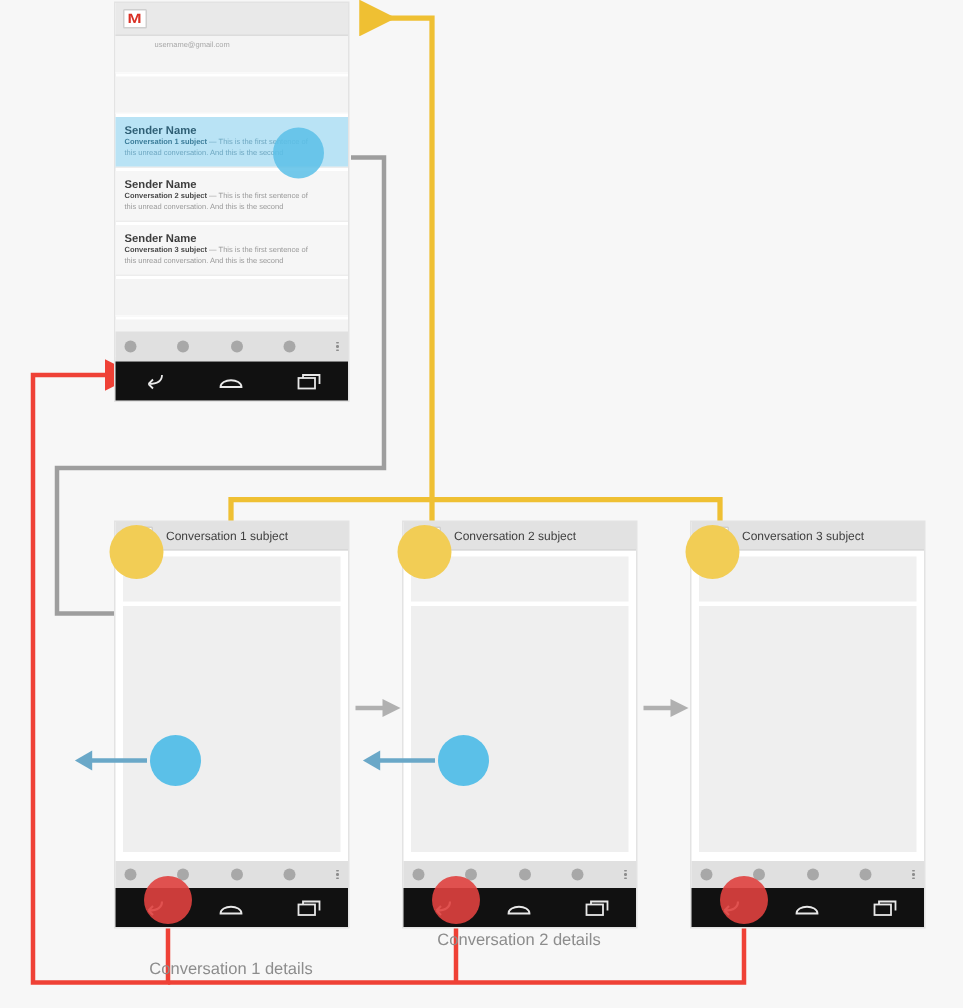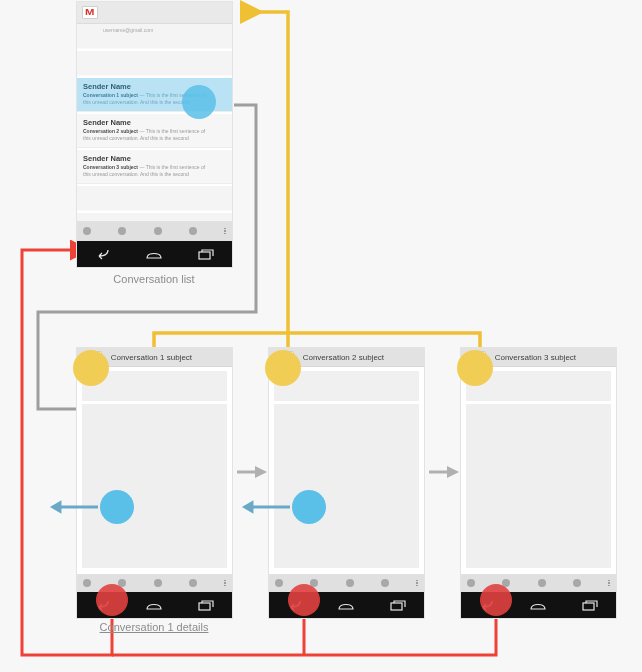--- a/index.html
+++ b/index.html
@@ -87,21 +87,21 @@
   .g-arrow{position:absolute;right:34px;width:50px;height:34px;}
 
   
   .hl{position:absolute;border-radius:50%;}
   .hl-y{background:#f2cd55;width:36px;height:36px;}
   .hl-r{background:#e0413f;opacity:.9;width:32px;height:32px;}
 
   
   .cap{position:absolute;font-size:11px;color:#8c8c8c;text-align:center;width:160px;}
   #cap-list{left:74px;top:273px;}
-  #cap-d1{left:74px;top:621px;text-decoration:underline;}
+  #cap-d1{left:74px;top:640px;}
   #cap-d2{left:266px;top:621px;}
   #cap-d3{left:458px;top:621px;}
 
   
   .mid-arrow{position:absolute;top:460px;width:34px;height:24px;}
   #ma1{left:235px;} #ma2{left:427px;}
 </style>
 </head>
 <body>
 
@@ -205,21 +205,20 @@
       <span class="nav-btn">
         <svg width="16" height="12" viewBox="0 0 16 12">
             <rect x="1" y="4" width="11" height="7" fill="none" stroke="#e8e8e8" stroke-width="1.2"></rect>
             <path d="M4,4 L4,2 L15,2 L15,8" fill="none" stroke="#e8e8e8" stroke-width="1.2"></path>
           </svg>
       </span>
     </div>
 
     <div class="g-circle" style="position:absolute;left:105px;top:83px;opacity:.85;"></div>
   </div>
-  <div class="cap" id="cap-list">Conversation list</div>
 
   <div class="phone-d" id="phone-d1">
     <div class="dbar">
       <span class="up">‹</span>
       <span class="gicon">
           <span class="m">M</span>
         </span>
       <span class="dbar-title">Conversation 1 subject</span>
     </div>
     <div class="dstrip"></div>
@@ -317,20 +316,21 @@
       <span class="nav-btn">
         <svg width="16" height="12" viewBox="0 0 16 12">
             <rect x="1" y="4" width="11" height="7" fill="none" stroke="#e8e8e8" stroke-width="1.2"></rect>
             <path d="M4,4 L4,2 L15,2 L15,8" fill="none" stroke="#e8e8e8" stroke-width="1.2"></path>
           </svg>
       </span>
     </div>
   </div>
   <div class="hl hl-y" style="left:265px;top:350px;"></div>
   <div class="hl hl-r" style="left:288px;top:584px;"></div>
+  <div class="cap" id="cap-d2">Conversation 2 details</div>
 
   <div class="phone-d" id="phone-d3">
     <div class="dbar">
       <span class="up">‹</span>
       <span class="gicon">
           <span class="m">M</span>
         </span>
       <span class="dbar-title">Conversation 3 subject</span>
     </div>
     <div class="dstrip"></div>

